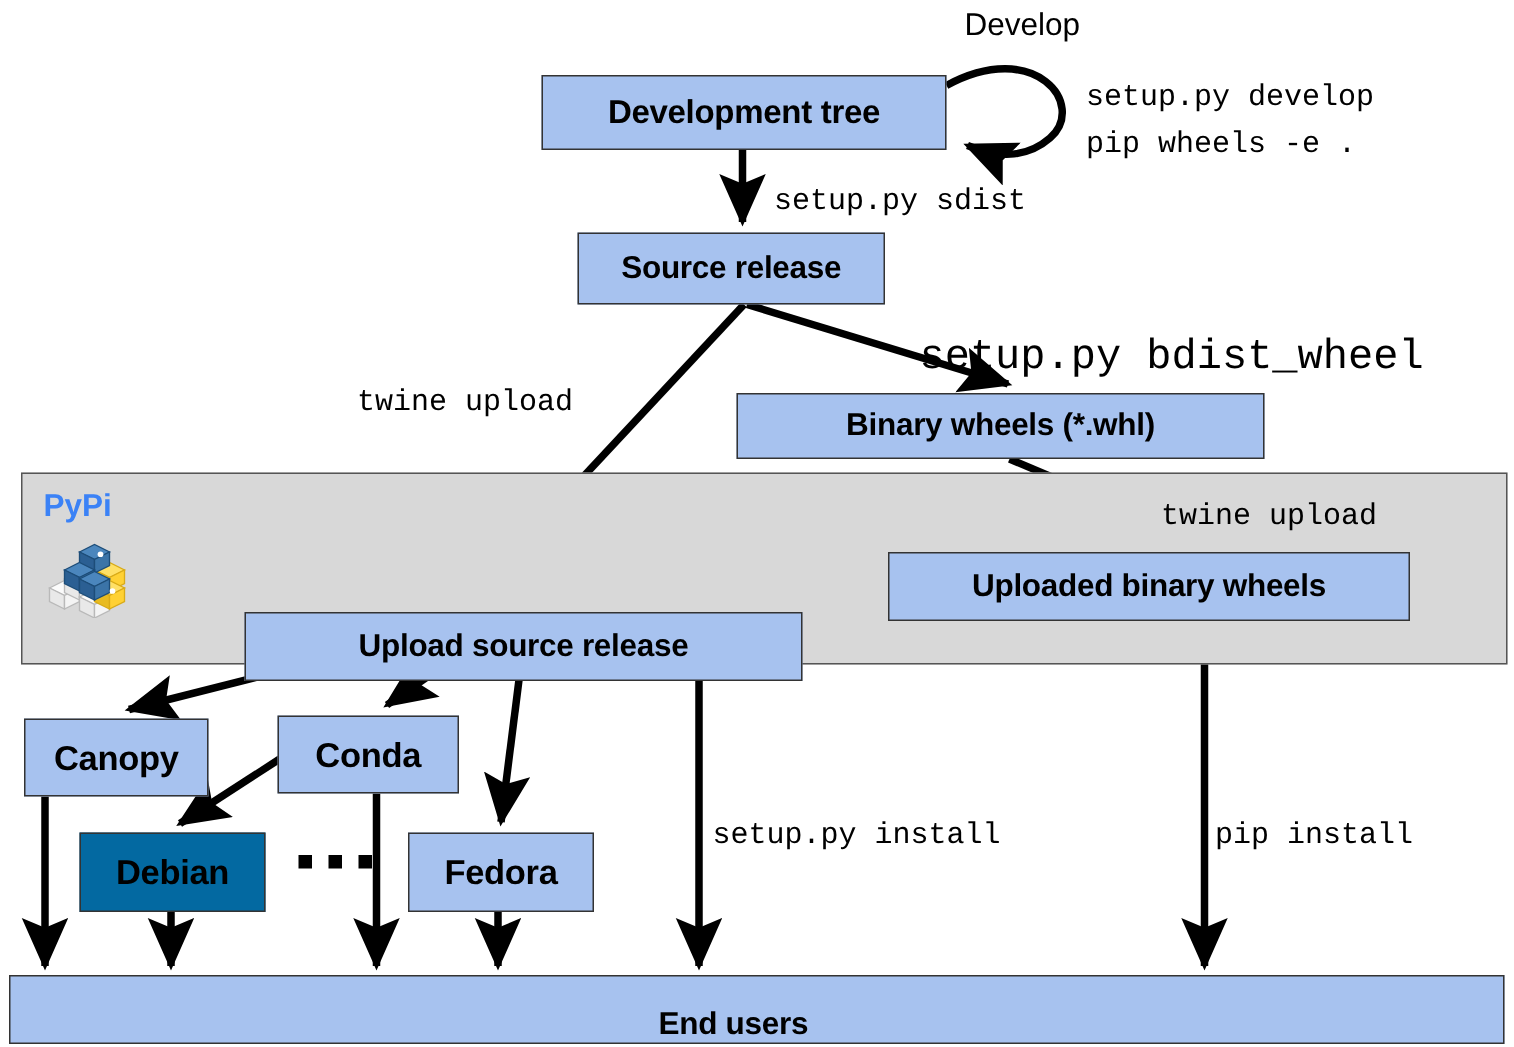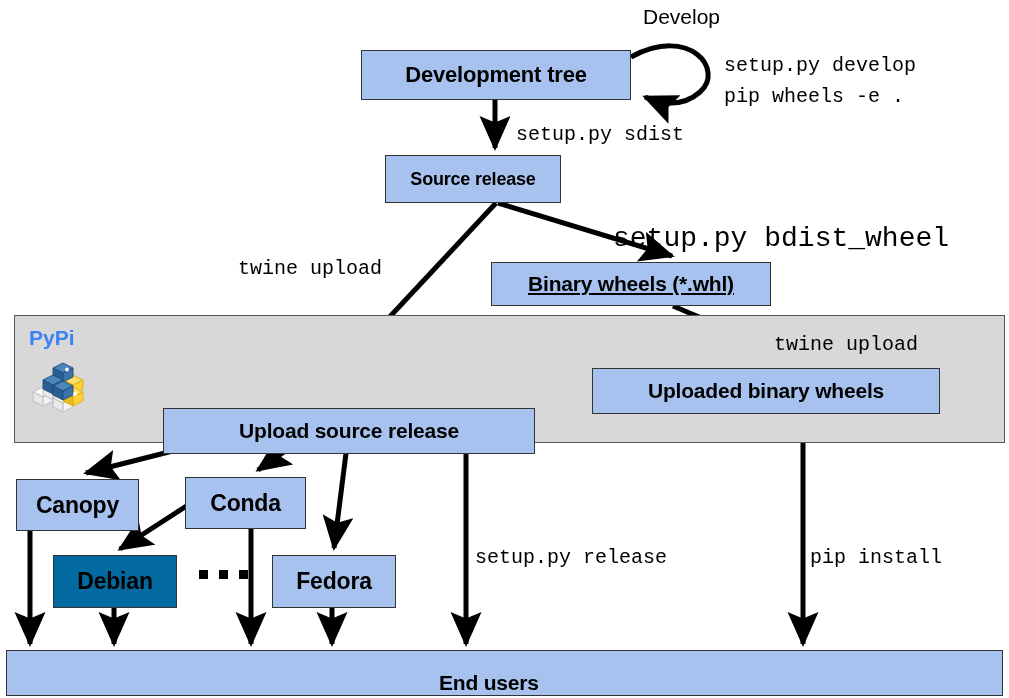--- a/index.html
+++ b/index.html
@@ -177,24 +177,24 @@
   <div class="dots" id="ellipsis" style="left: 199px; top: 570px;">
     <i></i>
     <i></i>
     <i></i>
   </div>
 
   <div id="nodes-container">
       <div class="node" style="left: 361px; top: 50px; width: 270px; height: 50px; font-size: 22px; background: rgb(167, 194, 239); border-color: rgb(51, 51, 51);">
         <span>Development  tree</span>
       </div>
-      <div class="node" style="left: 385px; top: 155px; width: 176px; height: 48px; font-size: 18px; background: rgb(167, 194, 239); border-color: rgb(51, 51, 51);">
+      <div class="node" style="left: 385px; top: 155px; width: 205px; height: 48px; font-size: 21px; background: rgb(167, 194, 239); border-color: rgb(51, 51, 51);">
         <span>Source release</span>
       </div>
-      <div class="node" style="left: 491px; top: 262px; width: 280px; height: 44px; font-size: 21px; background: rgb(167, 194, 239); border-color: rgb(51, 51, 51); text-decoration: underline;">
+      <div class="node" style="left: 491px; top: 262px; width: 352px; height: 44px; font-size: 21px; background: rgb(167, 194, 239); border-color: rgb(51, 51, 51);">
         <span>Binary wheels (*.whl)</span>
       </div>
       <div class="node" style="left: 163px; top: 360px; width: 372px; height: 46px; font-size: 21px; background: rgb(167, 194, 239); border-color: rgb(51, 51, 51); margin-top: 48px;">
         <span>Upload source release</span>
       </div>
       <div class="node" style="left: 592px; top: 368px; width: 348px; height: 46px; font-size: 21px; background: rgb(167, 194, 239); border-color: rgb(51, 51, 51);">
         <span>Uploaded binary wheels</span>
       </div>
       <div class="node" style="left: 16px; top: 479px; width: 123px; height: 52px; font-size: 23px; background: rgb(167, 194, 239); border-color: rgb(51, 51, 51);">
         <span>Canopy</span>
@@ -213,17 +213,17 @@
       </div>
     </div>
   <div id="labels-container">
       <div class="edge-label sans" style="left: 643px; top: 4px; font-size: 21px;">Develop</div>
       <div class="edge-label" style="left: 724px; top: 53px; font-size: 20px;">setup.py develop</div>
       <div class="edge-label" style="left: 724px; top: 84px; font-size: 20px;">pip wheels -e .</div>
       <div class="edge-label" style="left: 516px; top: 122px; font-size: 20px;">setup.py sdist</div>
       <div class="edge-label" style="left: 613px; top: 221px; font-size: 28px;">setup.py bdist_wheel</div>
       <div class="edge-label" style="left: 238px; top: 256px; font-size: 20px;">twine upload</div>
       <div class="edge-label" style="left: 774px; top: 332px; font-size: 20px;">twine upload</div>
-      <div class="edge-label" style="left: 475px; top: 545px; font-size: 20px;">setup.py release</div>
+      <div class="edge-label" style="left: 475px; top: 545px; font-size: 20px;">setup.py install</div>
       <div class="edge-label" style="left: 810px; top: 545px; font-size: 20px;">pip install</div>
     </div>
 
 </div>
 
 </body></html>

